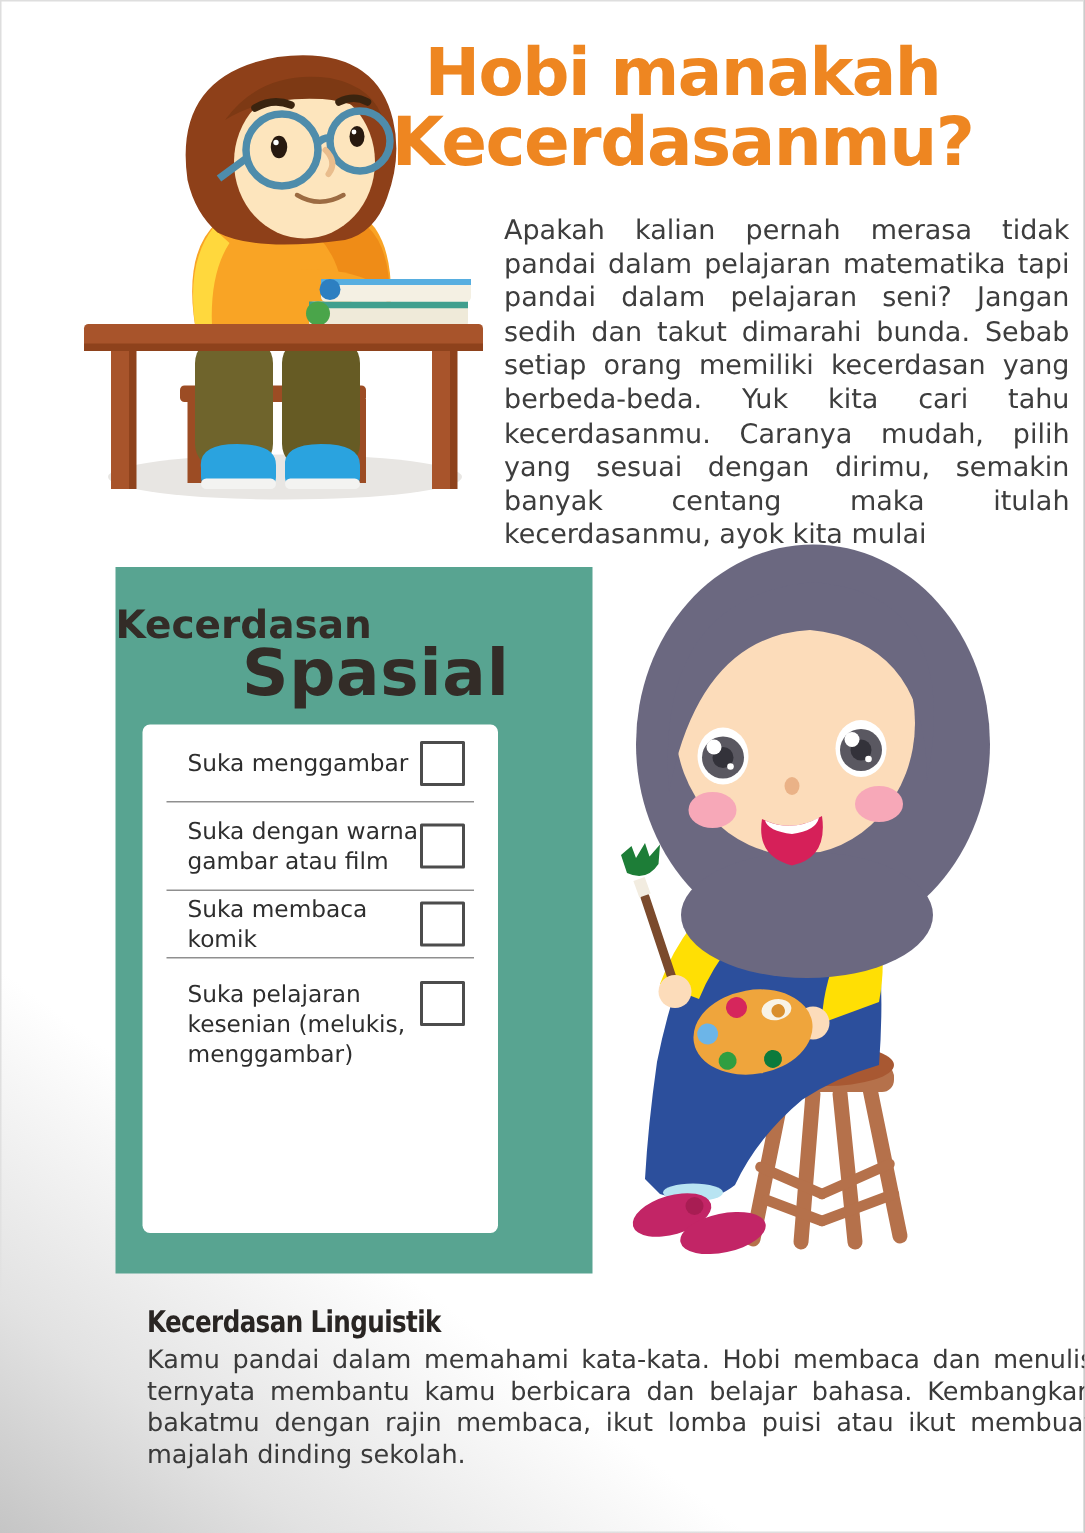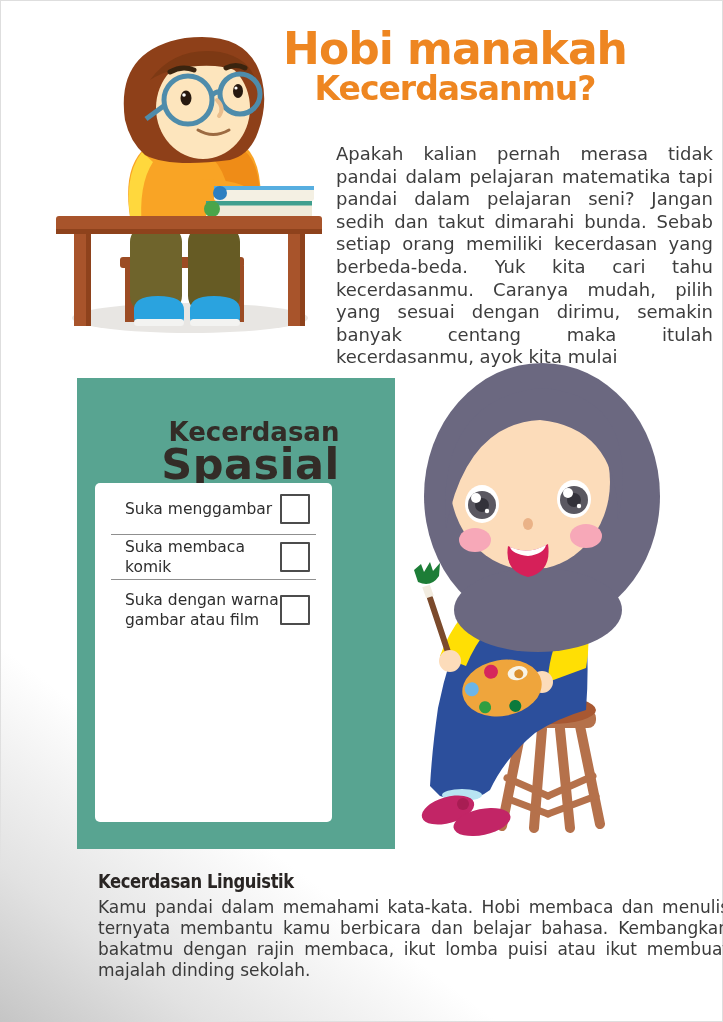--- a/index.html
+++ b/index.html
@@ -14,33 +14,33 @@
     background:linear-gradient(37deg,#c5c5c5 0%,#e2e2e2 10%,rgba(255,255,255,0) 24%);
   }
   .illu{position:absolute;}
   .illu-boy{left:50px;top:20px;}
   .illu-girl{left:390px;top:358px;}
   .title-block{
     position:absolute;left:258px;top:26px;width:394px;text-align:center;
     color:#ee8621;font-weight:bold;line-height:1.04;letter-spacing:-1px;
   }
   .title-line1{font-size:44px;}
-  .title-line2{font-size:33px;}
+  .title-line2{font-size:45px;}
   .intro{
     position:absolute;left:336px;top:143px;width:377px;
     font-size:18px;line-height:22.6px;color:#3d3d3d;
     text-align:justify;margin:0;
   }
   .card{
     position:absolute;left:77px;top:378px;width:318px;height:471px;
     background:#58a491;
   }
   .card-h-small{
-    margin-top:40px;text-align:center;font-size:26px;font-weight:bold;
-    color:#332c27;letter-spacing:0px;line-height:1.1;padding-left:36px;
+    margin-top:25px;font-size:26px;font-weight:bold;
+    color:#332c27;letter-spacing:0px;line-height:1.1;
   }
   .card-h-large{
     text-align:center;font-size:43px;font-weight:bold;color:#332c27;
     margin-top:-4px;letter-spacing:0.5px;line-height:1.0;padding-left:29px;
   }
   .checklist-box{
     position:absolute;left:18px;top:105px;width:237px;height:339px;
     background:#ffffff;border-radius:5px;
     display:flex;flex-direction:column;box-sizing:border-box;padding:0 16px;
   }
@@ -143,26 +143,30 @@
   <p class="intro">Apakah kalian pernah merasa tidak pandai dalam pelajaran matematika tapi pandai dalam pelajaran seni? Jangan sedih dan takut dimarahi bunda. Sebab setiap orang memiliki kecerdasan yang berbeda-beda. Yuk kita cari tahu kecerdasanmu. Caranya mudah, pilih yang sesuai dengan dirimu, semakin banyak centang maka itulah kecerdasanmu, ayok kita mulai</p>
 
   <section class="card">
     <div class="card-h-small">Kecerdasan</div>
     <div class="card-h-large">Spasial</div>
     <div class="checklist-box">
       <div class="check-row r1">
         <span class="check-label">Suka menggambar</span>
         <span class="checkbox"></span>
       </div>
+      <div class="check-row r2">
+        <span class="check-label">Suka dengan warna gambar atau film</span>
+        <span class="checkbox"></span>
+      </div>
       <div class="check-row r3">
         <span class="check-label">Suka membaca komik</span>
         <span class="checkbox"></span>
       </div>
-      <div class="check-row r2">
-        <span class="check-label">Suka dengan warna gambar atau film</span>
+      <div class="check-row r5">
+        <span class="check-label">Suka pelajaran kesenian (melukis, menggambar)</span>
         <span class="checkbox"></span>
       </div>
     </div>
   </section>
 
   <svg class="illu illu-girl" width="320" height="490" viewBox="0 0 320 490">
 
     <g stroke="#b5714b" stroke-width="10" stroke-linecap="round" fill="none">
       <path d="M132 368 L112 468"></path>
       <path d="M152 371 L144 470"></path>

